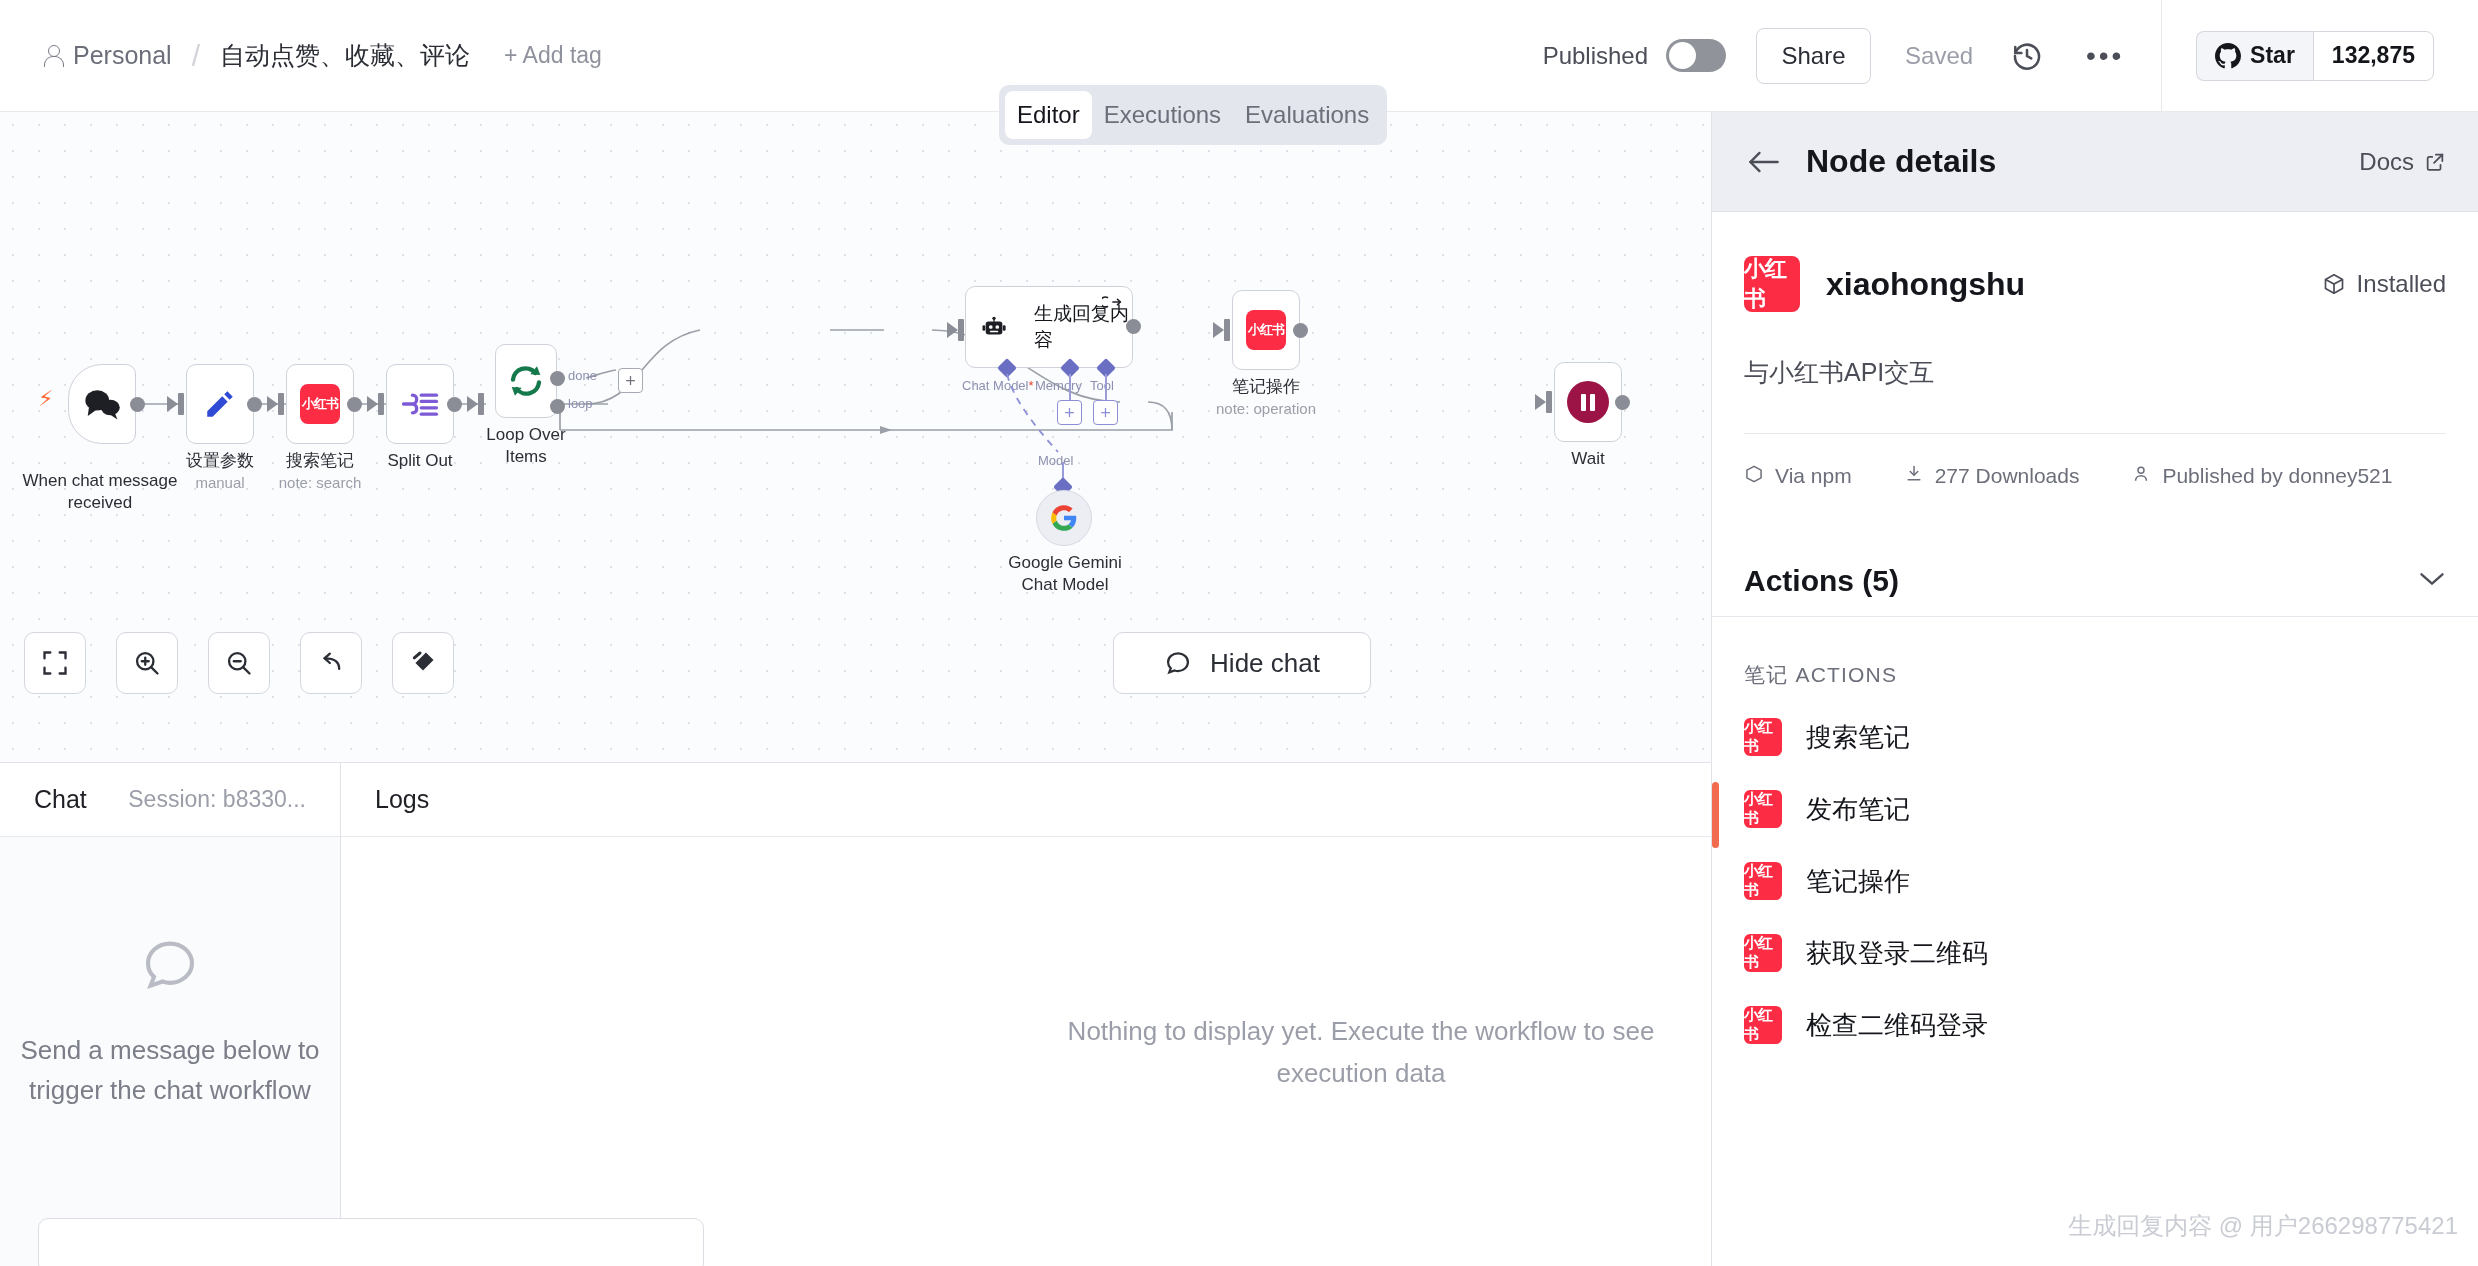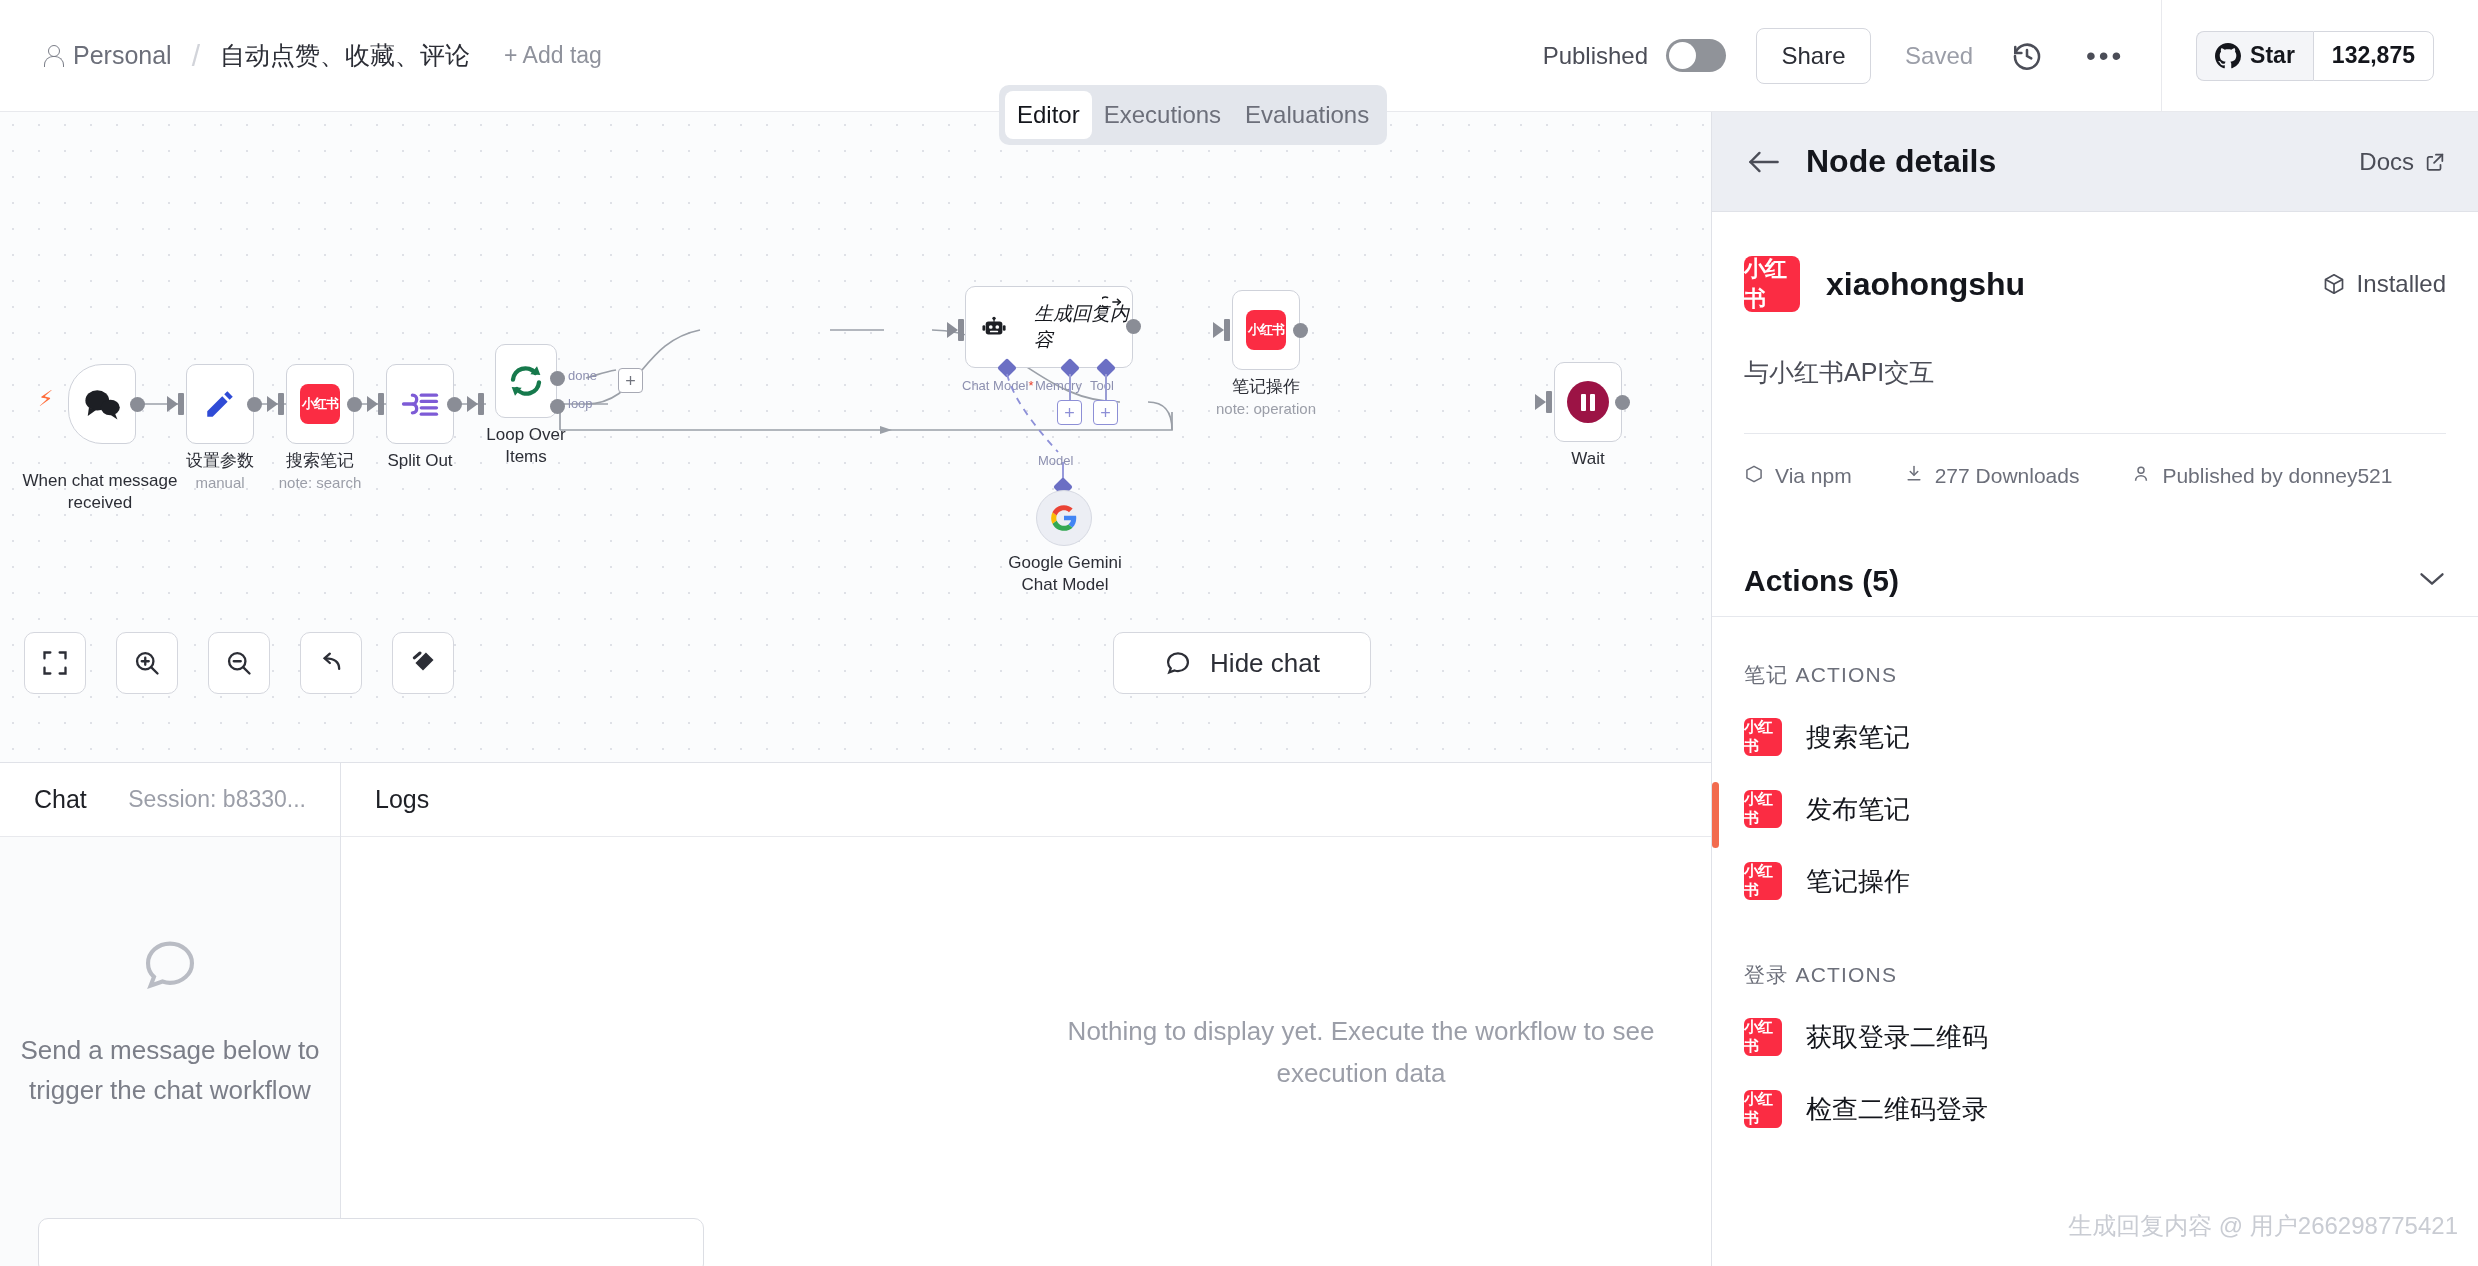--- a/index.html
+++ b/index.html
@@ -289,21 +289,21 @@
     </div>
     <div class="dot-out" style="left:550px;top:259px;"></div>
     <div class="dot-out" style="left:550px;top:287px;"></div>
     <div class="ai-label" style="left:568px;top:256px;">done</div>
     <div class="ai-label" style="left:568px;top:284px;">loop</div>
     <div class="plusbox" style="left:618px;top:256px;">+</div>
     <div class="node-label" style="left:466px;top:312px;width:120px;">Loop Over Items</div>
 
     <div class="arrow-bar" style="left:958px;top:207px;"></div>
     <div class="arrow-in" style="left:947px;top:210px;"></div>
-    <div class="nbox" style="left:965px;top:174px;width:168px;height:82px;justify-content:flex-start;padding-left:16px;gap:28px;font-style:italic;">
+    <div class="nbox" style="left:965px;top:174px;width:168px;height:82px;justify-content:flex-start;padding-left:16px;gap:28px;">
       <svg width="28" height="26" viewBox="0 0 26 24">
         <rect x="4" y="6" width="18" height="14" rx="3" fill="#1d1f24"></rect>
         <circle cx="13" cy="2.6" r="1.8" fill="#1d1f24"></circle>
           <rect x="12.3" y="3.4" width="1.4" height="3" fill="#1d1f24"></rect>
         <rect x="0.5" y="10" width="3" height="6" rx="1.4" fill="#1d1f24"></rect>
         <rect x="22.5" y="10" width="3" height="6" rx="1.4" fill="#1d1f24"></rect>
         <circle cx="9.5" cy="12" r="2" fill="#fff"></circle>
           <circle cx="16.5" cy="12" r="2" fill="#fff"></circle>
         <rect x="8.5" y="16" width="9" height="1.8" rx="0.9" fill="#fff"></rect>
       </svg>
@@ -521,21 +521,20 @@
       </div>
       <div class="act-row">
         <div class="xhs-sq act-ico">小红书</div>
         <span class="act-label">发布笔记</span>
       </div>
       <div class="act-row">
         <div class="xhs-sq act-ico">小红书</div>
         <span class="act-label">笔记操作</span>
       </div>
 
-      <div class="grp-title">登录 ACTIONS</div>
       <div class="act-row">
         <div class="xhs-sq act-ico">小红书</div>
         <span class="act-label">获取登录二维码</span>
       </div>
       <div class="act-row">
         <div class="xhs-sq act-ico">小红书</div>
         <span class="act-label">检查二维码登录</span>
       </div>
     </div>
   </div>

